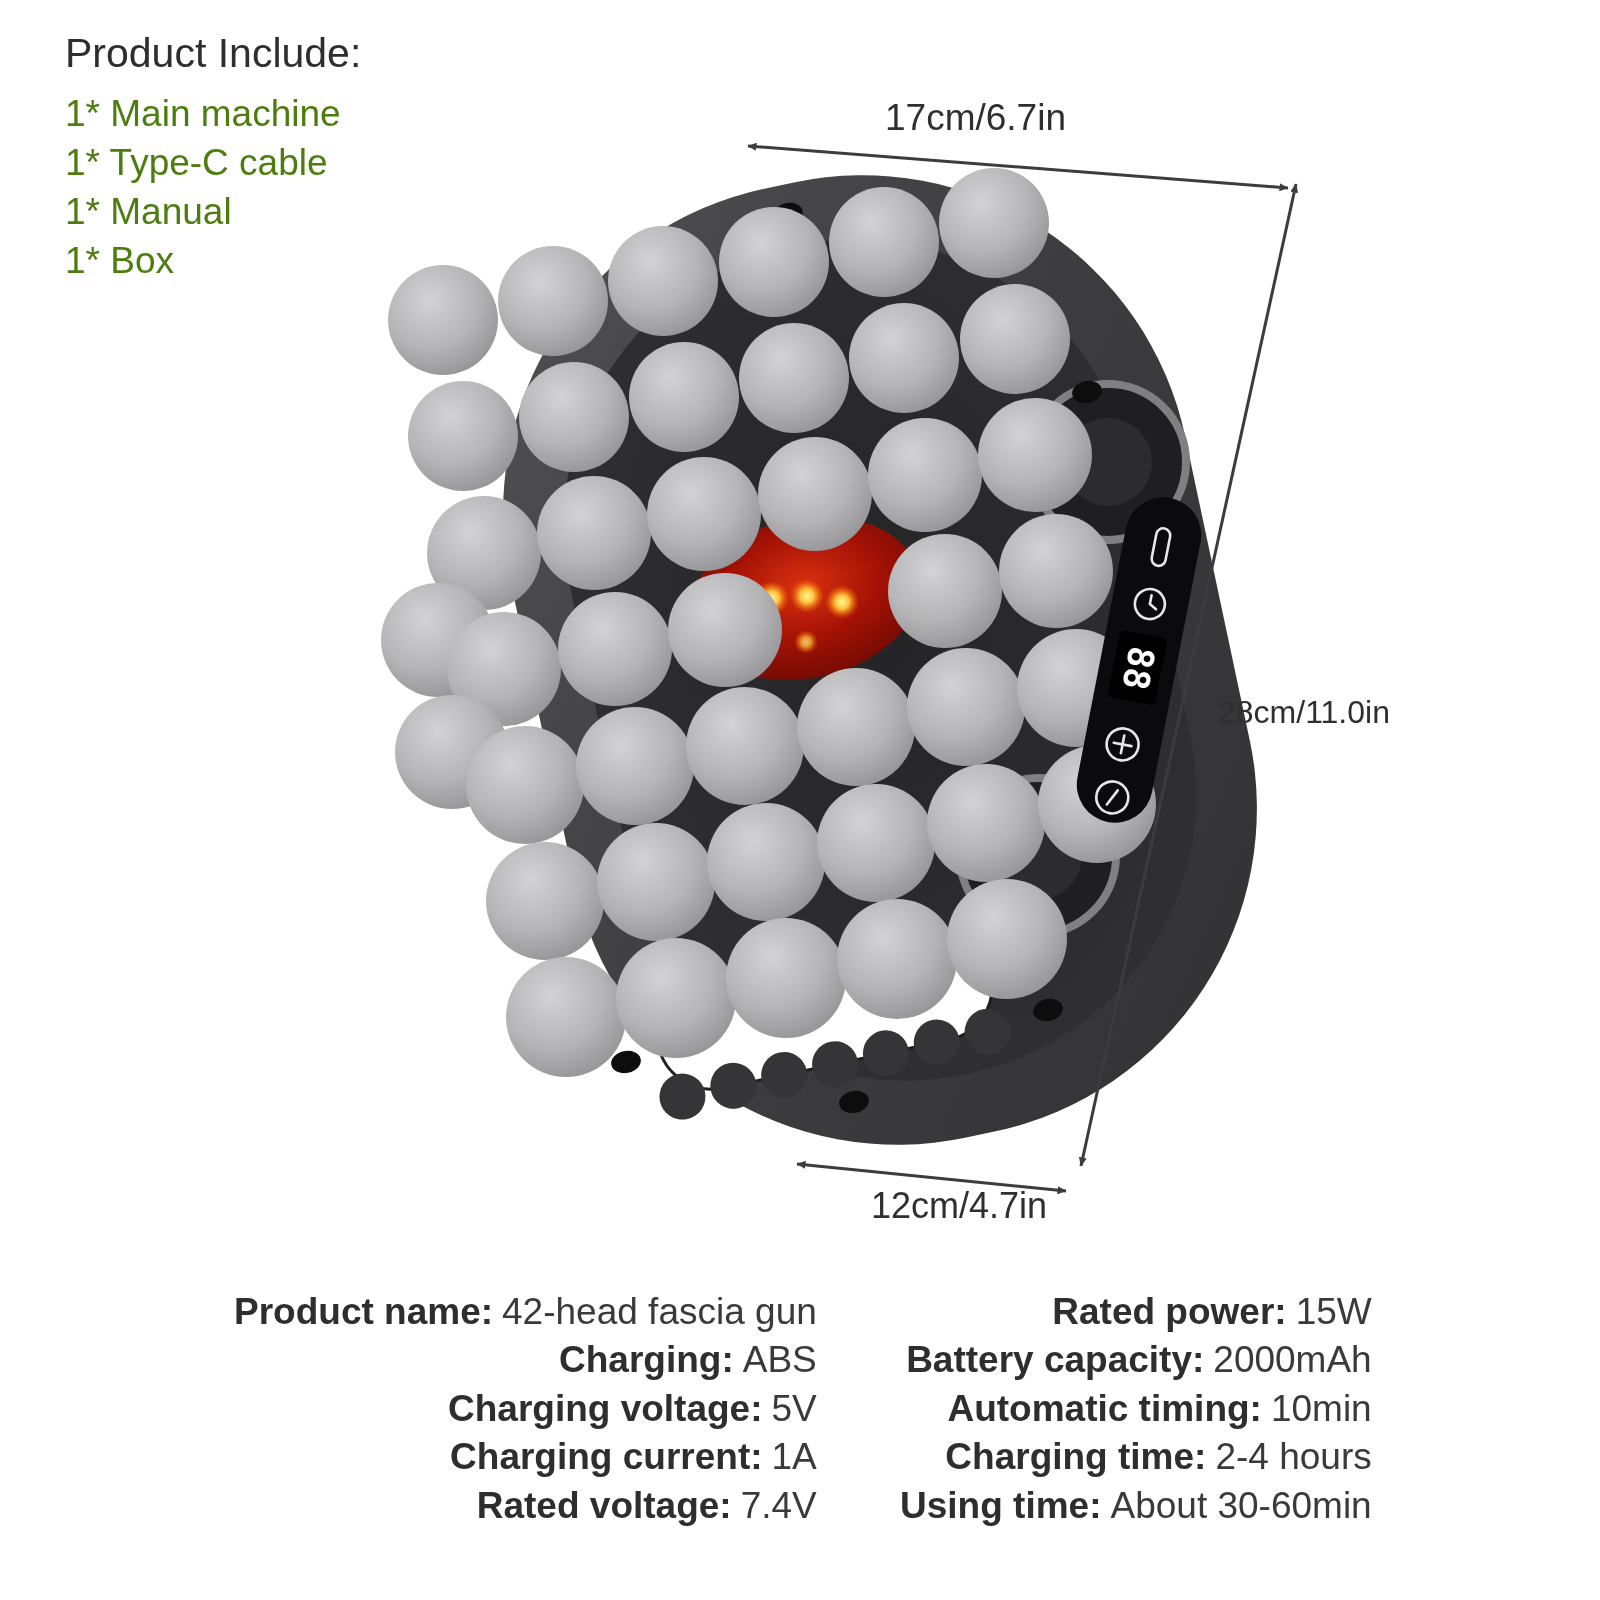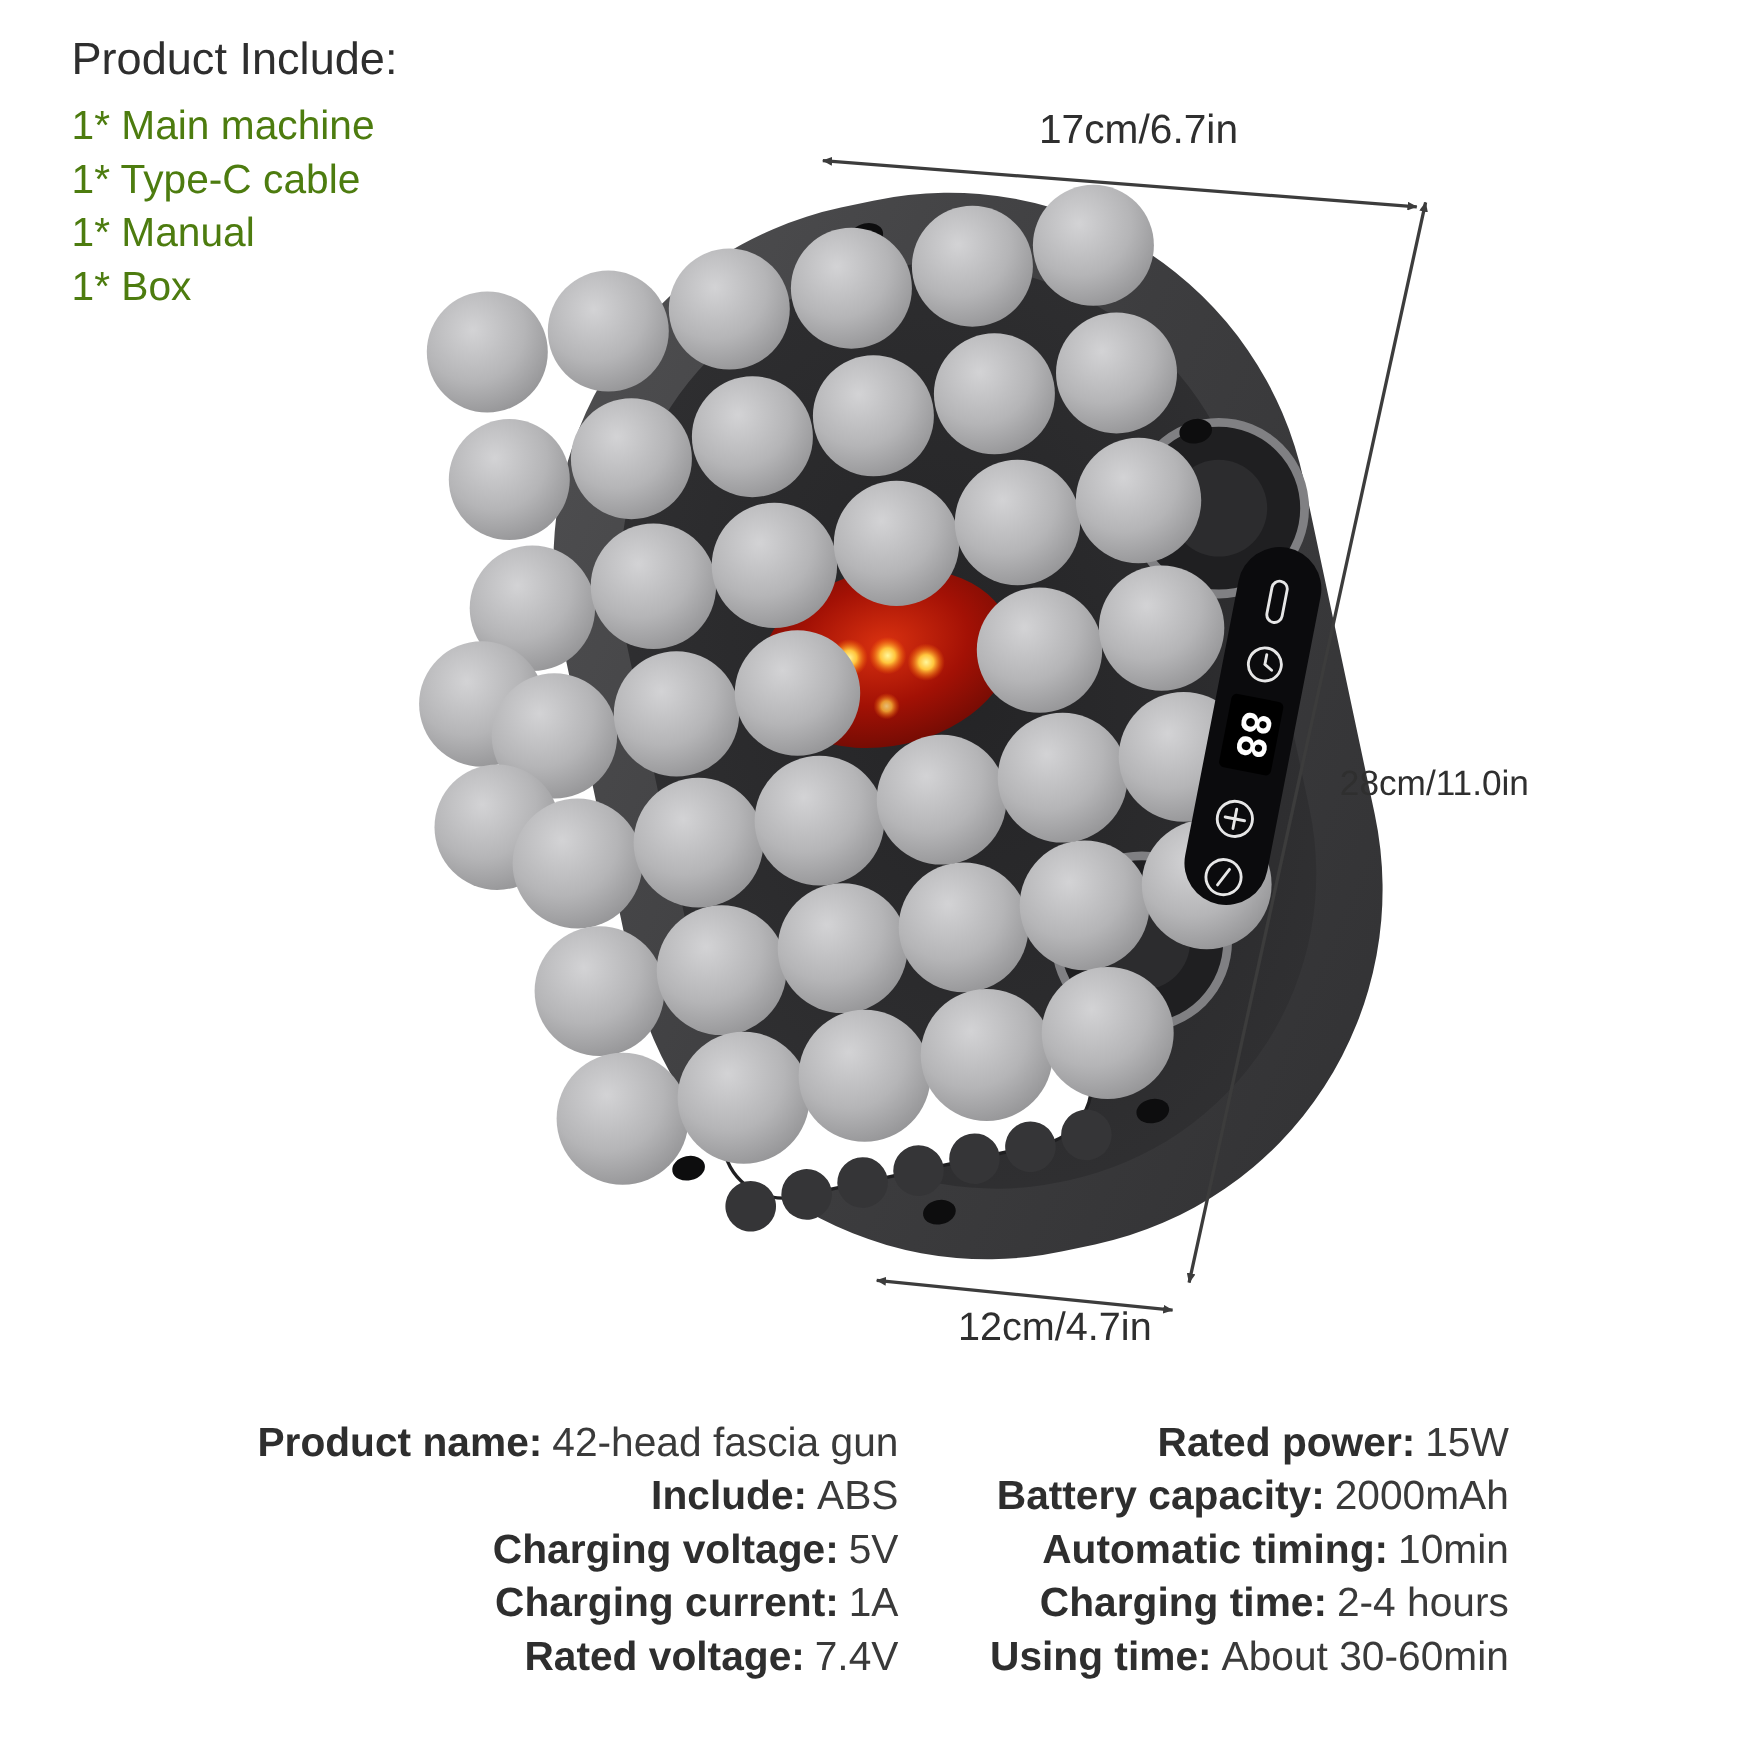--- a/index.html
+++ b/index.html
@@ -7,21 +7,21 @@
           font-family:"Liberation Sans",sans-serif;color:#333333;}
   .canvas svg{position:absolute;left:0;top:0;}
 
   
   .include{position:absolute;left:65px;top:30px;}
   .include-title{font-size:41px;font-weight:normal;color:#2e2e2e;margin-bottom:12px;}
   .include-item{font-size:37px;line-height:49px;color:#4d7c0f;}
 
   
   .dim{position:absolute;font-size:37px;color:#2f2f2f;white-space:nowrap;}
-  .dim-top{left:885px;top:97px;width:300px;text-align:center;}
+  .dim-top{left:885px;top:97px;width:300px;text-align:left;}
   .dim-right{left:1218px;top:694px;font-size:32px;}
   .dim-bottom{left:747px;top:1185px;width:300px;text-align:right;font-size:36px;}
 
   
   .specs{position:absolute;top:1288px;text-align:right;}
   .specs-left{left:234px;}
   .specs-right{left:900px;}
   .spec-row{font-size:37px;line-height:48.4px;white-space:nowrap;}
   .spec-label{font-weight:bold;color:#2e2e2e;margin-right:9px;}
   .spec-value{color:#3a3a3a;}
@@ -192,21 +192,21 @@
 
   <div class="dim dim-top">17cm/6.7in</div>
   <div class="dim dim-right">28cm/11.0in</div>
   <div class="dim dim-bottom">12cm/4.7in</div>
 
   <div class="specs specs-left">
     <div class="spec-row">
       <span class="spec-label">Product name:</span><span class="spec-value">42-head fascia gun</span>
     </div>
     <div class="spec-row">
-      <span class="spec-label">Include:</span><span class="spec-value">ABS</span>
+      <span class="spec-label">Charging:</span><span class="spec-value">ABS</span>
     </div>
     <div class="spec-row">
       <span class="spec-label">Charging voltage:</span><span class="spec-value">5V</span>
     </div>
     <div class="spec-row">
       <span class="spec-label">Charging current:</span><span class="spec-value">1A</span>
     </div>
     <div class="spec-row">
       <span class="spec-label">Rated voltage:</span><span class="spec-value">7.4V</span>
     </div>

